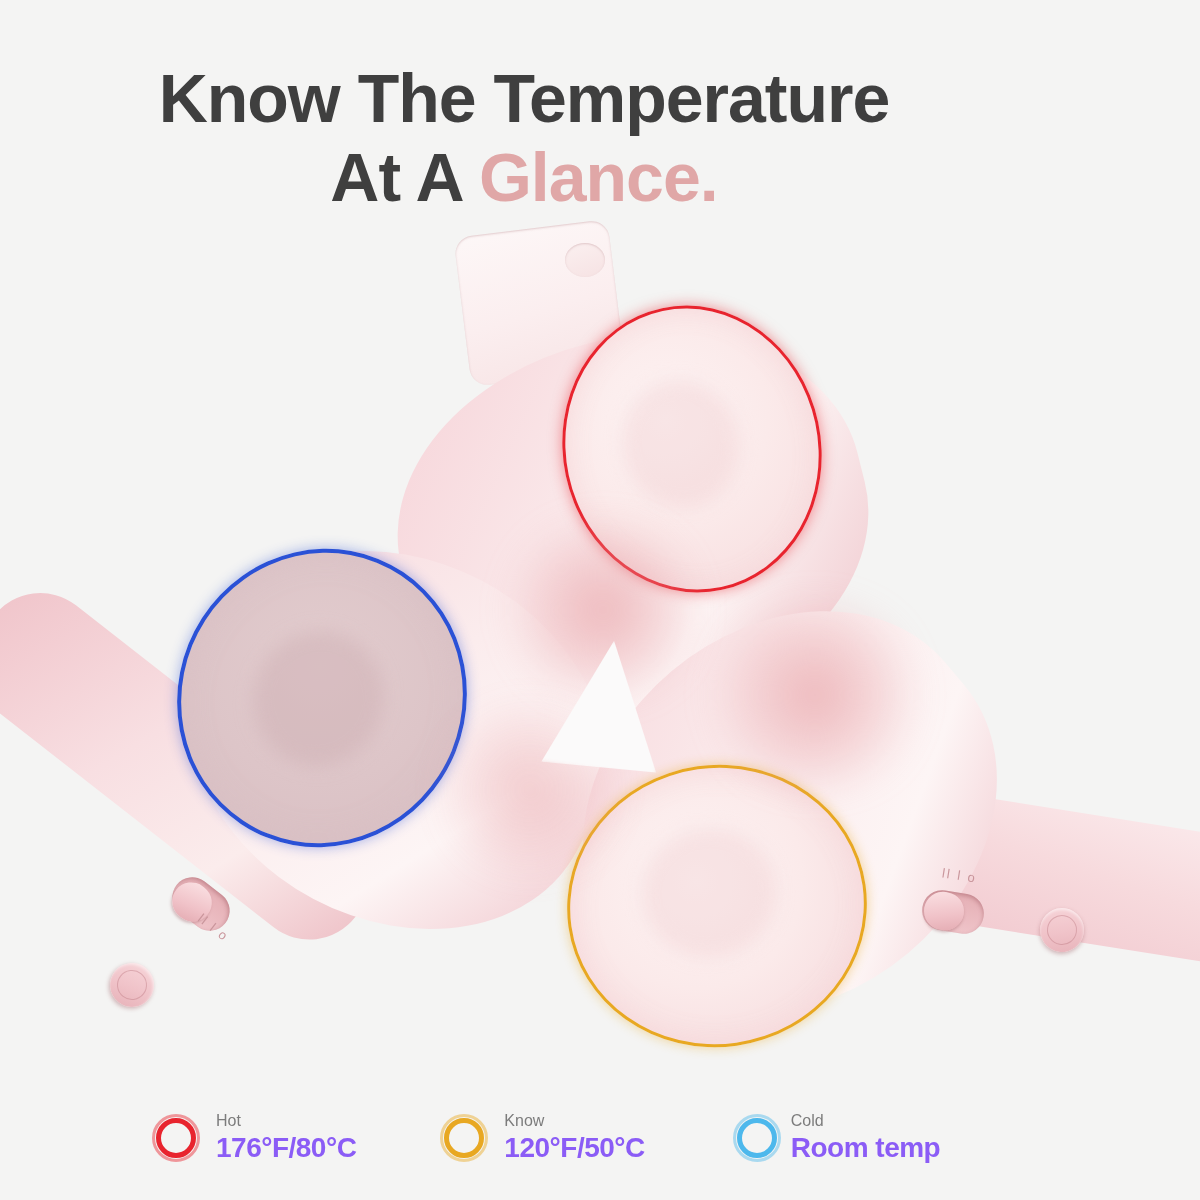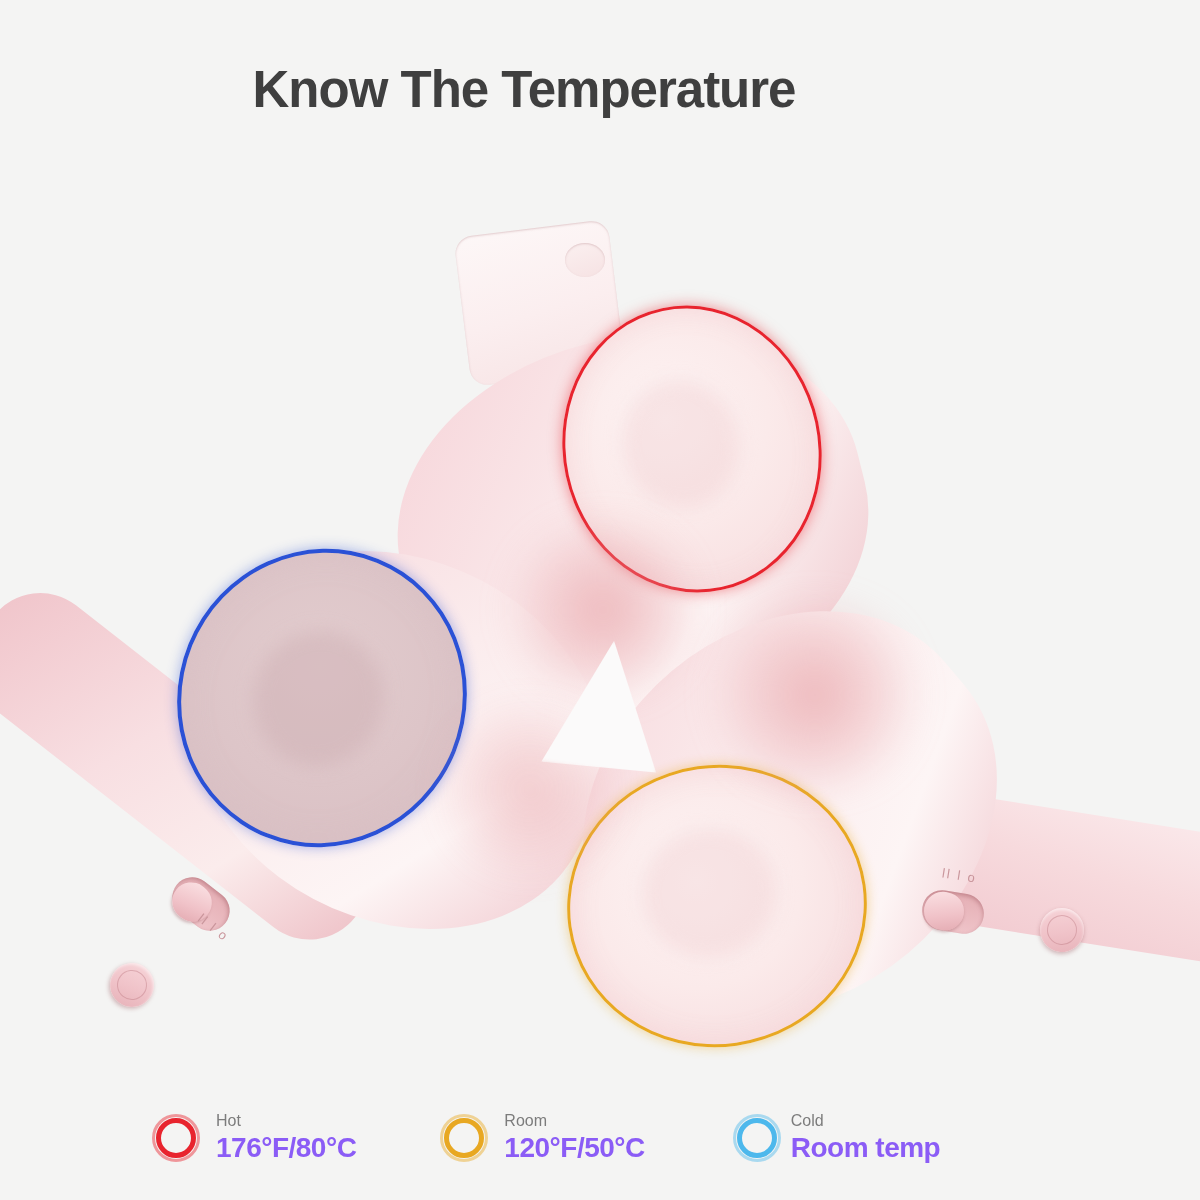--- a/index.html
+++ b/index.html
@@ -17,21 +17,21 @@
     background:#f4f4f3;
   }
 
   
   .headline {
     position:absolute;
     top:62px; left:0; width:1048px;
     text-align:center;
     line-height:1.08;
     font-weight:bold;
-    font-size:51px;
+    font-size:68px;
     letter-spacing:-1px;
     color:#3f3f3f;
     z-index:40;
   }
   .headline .l2 { display:block; margin-top:6px; }
   .headline .accent { color:#e0a7a7; }
 
   
   #scene {
     position:absolute;
@@ -154,20 +154,23 @@
   .legend-label { font-size:16px; color:#7c7c7c; margin-bottom:1px; }
   .legend-value { font-size:28px; font-weight:bold; color:#8b5cf6; letter-spacing:-0.5px; white-space:nowrap; }
 </style>
 </head>
 <body>
 
 <div id="stage">
 
   <div class="headline">
     <span class="l1">Know The Temperature</span>
+    <span class="l2">
+      <span>At A </span><span class="accent">Glance.</span>
+    </span>
   </div>
 
   <div id="scene">
 
     <div class="dryer">
 
       <div class="nozzle-tab" style="left:462px; top:228px; width:155px; height:150px; border-radius:18px; transform:rotate(-7deg);
                   background:linear-gradient(170deg,#fdf7f7 0%,#fbeeef 55%,#f7e4e5 100%);"></div>
       <div class="nozzle-tab" style="left:565px; top:243px; width:40px; height:34px;"></div>
 
@@ -248,21 +251,21 @@
         <span class="legend-value">176°F/80°C</span>
       </span>
     </div>
 
     <div class="legend-item" style="margin-left:84px;">
       <span class="ring">
         <span class="outer" style="border-color:#e8a822;"></span>
         <span class="mid" style="border-color:#e8a822;"></span>
       </span>
       <span class="legend-text">
-        <span class="legend-label">Room</span>
+        <span class="legend-label">Know</span>
         <span class="legend-value">120°F/50°C</span>
       </span>
     </div>
 
     <div class="legend-item" style="margin-left:88px;gap:10px;">
       <span class="ring">
         <span class="outer" style="border-color:#4db8ec;"></span>
         <span class="mid" style="border-color:#4db8ec;"></span>
       </span>
       <span class="legend-text">

